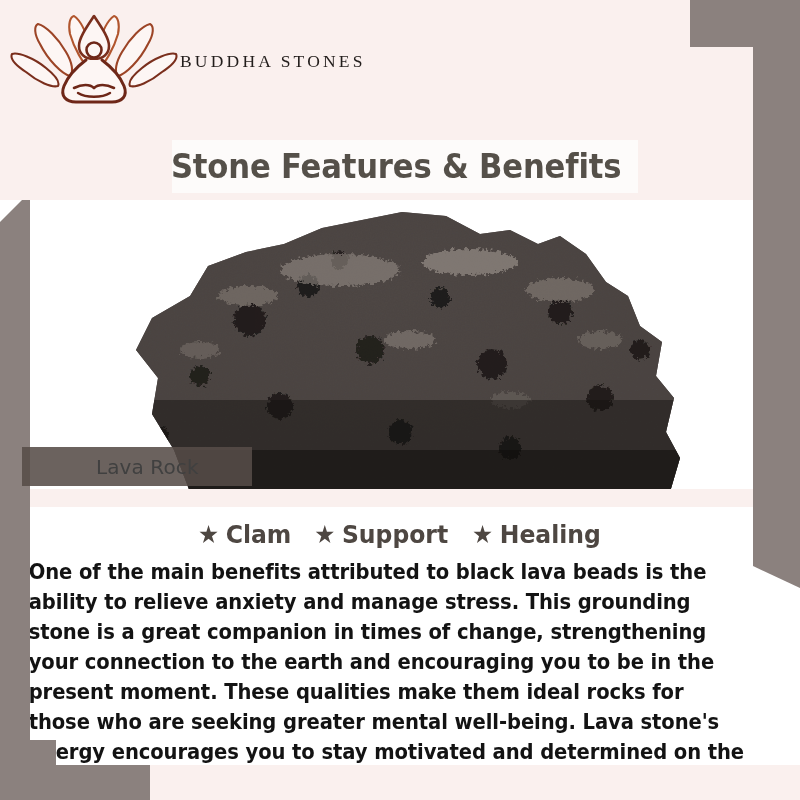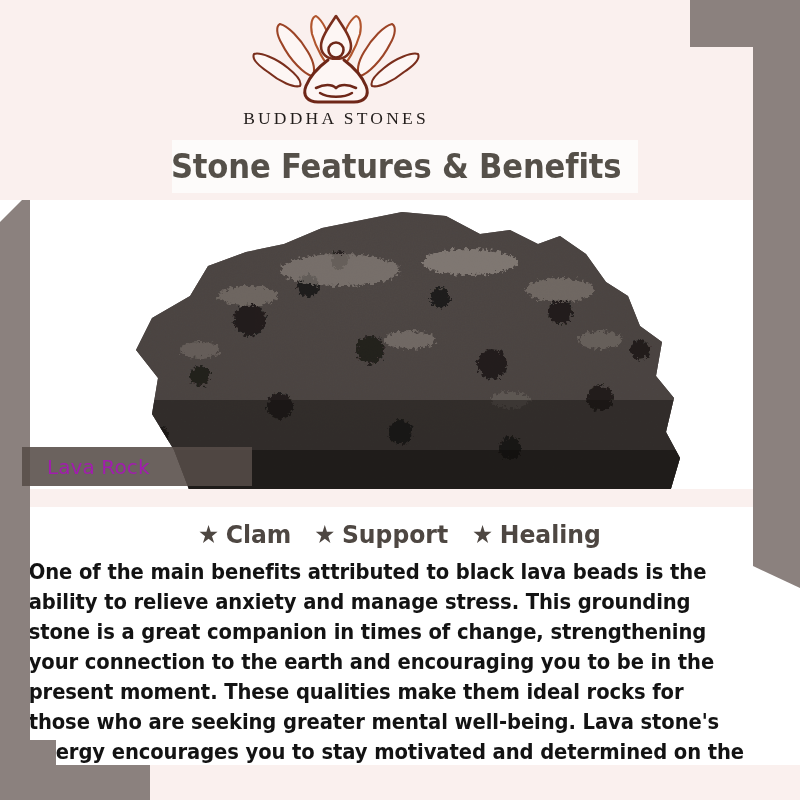--- a/index.html
+++ b/index.html
@@ -37,21 +37,21 @@
     background:#8b817e;
   }
 
   
   .header{
     position:absolute;left:0;top:0;width:800px;height:200px;
     background:#faf0ee;
   }
   .logo-wrap{
     position:absolute;left:0;top:14px;width:672px;
-    display:flex;flex-direction:column;align-items:center;
+    display:flex;flex-direction:row;align-items:center;padding-left:8px;
   }
   .logo-mark{width:172px;height:92px;display:block;}
   .brand{
     margin-top:2px;
     font-family:"Liberation Serif", serif;
     font-size:17.5px;letter-spacing:3.2px;
     color:#221d1b;font-weight:400;
   }
 
   .title-band{
@@ -79,22 +79,22 @@
     width:720px;height:292px;display:block;
   }
 
   .stone-label{
     position:absolute;left:22px;top:447px;width:230px;height:39px;
     background:rgba(86,76,72,0.88);
     display:flex;align-items:center;
     z-index:5;
   }
   .stone-label span{
-    color:#a21caf;font-size:20px;font-weight:400;
-    padding-left:25px;letter-spacing:0.1px;
+    color:#404040;font-size:20px;font-weight:400;
+    padding-left:74px;letter-spacing:0.1px;
     font-family:"DejaVu Sans", sans-serif;
   }
 
   .cream-strip{
     position:absolute;left:0;top:489px;width:800px;height:18px;
     background:#faf0ee;
   }
 
   
   .body-area{

